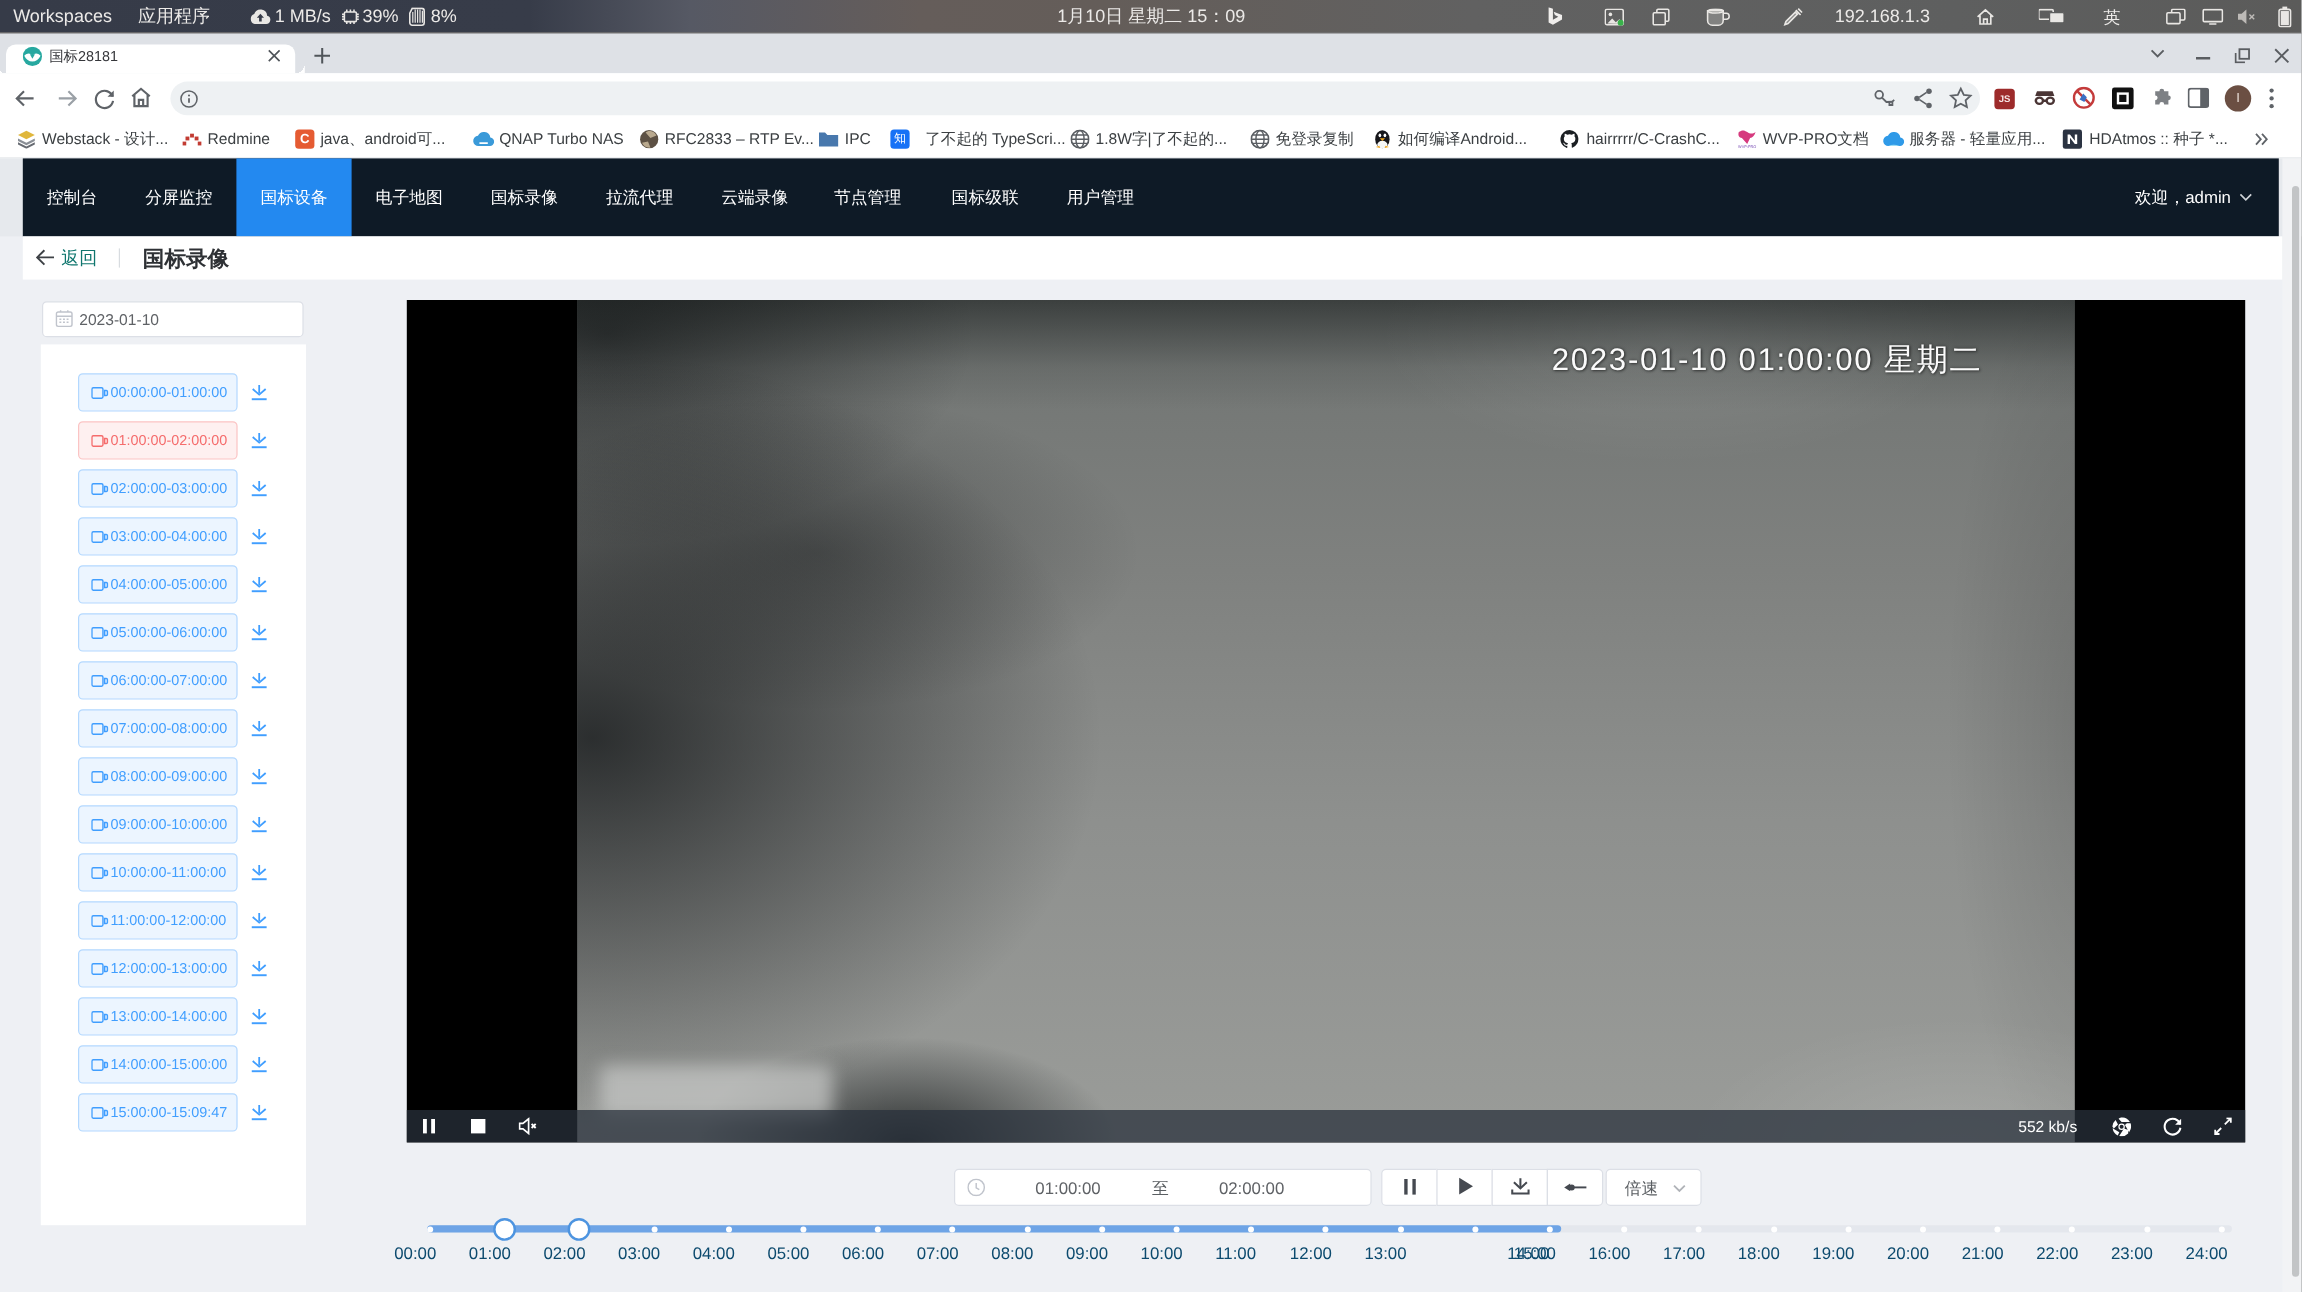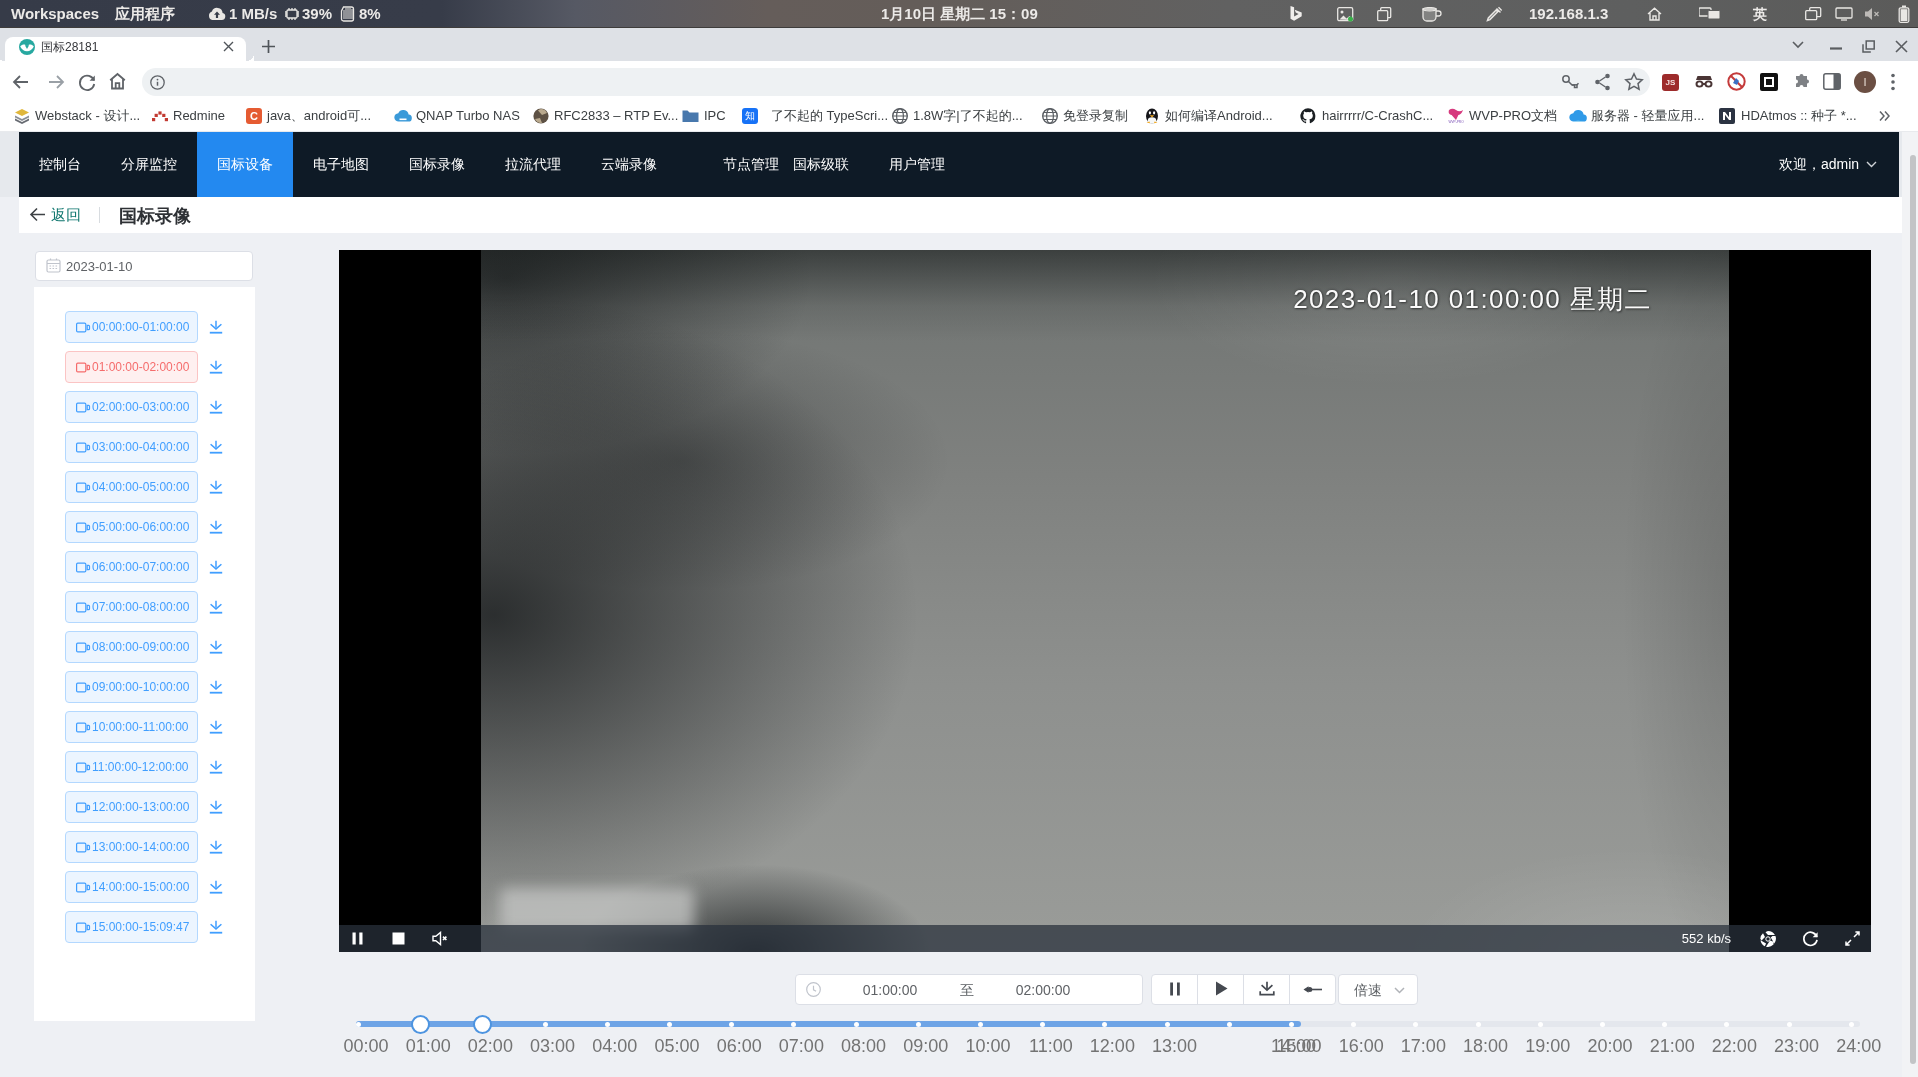--- a/index.html
+++ b/index.html
@@ -1,20 +1,20 @@
 <!DOCTYPE html>
 <html><head>
 <meta charset="utf-8">
 <style>
 *{margin:0;padding:0;box-sizing:border-box}
 html,body{width:1918px;height:1077px;overflow:hidden;font-family:"Liberation Sans",sans-serif;}
 .ab{position:absolute}
 #stage{position:relative;width:1918px;height:1077px;background:#eef0f4;overflow:hidden}
 
-#deskbar{left:0;top:0;width:1918px;height:28px;background:linear-gradient(90deg,#363b48 0%,#373c49 23%,#565964 30%,#655d5a 40%,#645d59 48%,#616161 64%,#5e5f5f 85%,#5b5b5a 100%);border-bottom:1px solid #3e3c3b;color:#eceae8;font-size:15px;font-weight:bold}
+#deskbar{left:0;top:0;width:1918px;height:28px;background:linear-gradient(90deg,#363b48 0%,#373c49 23%,#565964 30%,#655d5a 40%,#645d59 48%,#616161 64%,#5e5f5f 85%,#5b5b5a 100%);border-bottom:1px solid #3e3c3b;color:#eceae8;font-size:15px;font-weight:normal}
 .dtxt{top:0;height:28px;line-height:28px;white-space:nowrap}
 
 #tabstrip{left:0;top:28px;width:1918px;height:33px;background:#dee1e6}
 #tab{left:5px;top:37px;width:241px;height:24px;background:#fff;border-radius:8px 8px 0 0}
 #tab:before,#tab:after{content:"";position:absolute;bottom:0;width:8px;height:8px;background:radial-gradient(circle at 0 0,transparent 8px,#fff 8px)}
 #tab:before{left:-8px;transform:scaleX(-1)}
 #tab:after{right:-8px}
 #toolbar{left:0;top:61px;width:1918px;height:39px;background:#fff}
 #urlbar{left:142px;top:68px;width:1508px;height:28px;background:#eef1f3;border-radius:14px}
 #bookbar{left:0;top:100px;width:1918px;height:32px;background:#fff;border-bottom:1px solid #e8eaed}
@@ -47,21 +47,21 @@
 #osd{top:282px;right:266px;color:#fbfbfb;font-size:26px;letter-spacing:1.4px;white-space:nowrap;text-shadow:0 0 3px rgba(0,0,0,0.45),1px 1px 2px rgba(0,0,0,0.4)}
 #ctrlbar{left:339px;top:925px;width:1532px;height:27px;background:rgba(40,48,60,0.74);color:#fff}
 
 .pbox{top:974px;height:31px;background:#fff;border:1px solid #dcdfe6;border-radius:4px;color:#606266;font-size:14px}
 .pbtn{top:974px;height:31px;background:#fff;border:1px solid #dcdfe6}
 
 #trackbg{left:356px;top:1021px;width:1504px;height:6px;background:#e4e7ed;border-radius:3px}
 #trackfill{left:356px;top:1021px;width:945px;height:6px;background:#6ea4e6;border-radius:3px}
 .tdot{top:1021.5px;width:5px;height:5px;border-radius:50%;background:#fff}
 .thandle{top:1014.5px;width:19px;height:19px;border-radius:50%;background:#fff;border:2.5px solid #4d94e0}
-.tlab{top:1036px;width:60px;text-align:right;font-size:18px;color:#737373}
+.tlab{top:1036px;width:60px;text-align:left;font-size:14px;color:#0c4a6e}
 
 #sbtrack{left:1902px;top:132px;width:16px;height:945px;background:#f2f3f5}
 #sbthumb{left:1910px;top:155px;width:6px;height:909px;background:#c2c4c6;border-radius:3px}
 </style>
 </head>
 <body>
 <div id="stage">
   <div id="deskbar" class="ab">
     <span class="ab dtxt" style="left:11px">Workspaces</span>
     <span class="ab dtxt" style="left:115px">应用程序</span>
@@ -325,21 +325,21 @@
   <div class="ab" style="left:1899px;top:132px;width:19px;height:65px;background:#e6e9ed"></div>
   <div id="nav" class="ab"></div>
   <div id="navactive" class="ab"></div>
   <span class="ab navitem" style="left:19px;width:82px">控制台</span>
   <span class="ab navitem" style="left:101px;width:96px">分屏监控</span>
   <span class="ab navitem" style="left:197px;width:96px">国标设备</span>
   <span class="ab navitem" style="left:293px;width:96px">电子地图</span>
   <span class="ab navitem" style="left:389px;width:96px">国标录像</span>
   <span class="ab navitem" style="left:485px;width:96px">拉流代理</span>
   <span class="ab navitem" style="left:581px;width:96px">云端录像</span>
-  <span class="ab navitem" style="left:703px;width:96px">节点管理</span>
+  <span class="ab navitem" style="left:675px;width:96px">节点管理</span>
   <span class="ab navitem" style="left:773px;width:96px">国标级联</span>
   <span class="ab navitem" style="left:869px;width:96px">用户管理</span>
   <span class="ab navitem" style="left:1779px;white-space:nowrap">欢迎，admin</span>
   <svg class="ab" style="left:1866px;top:161px" width="11" height="7" viewBox="0 0 11 7">
       <path fill="none" stroke="#cfd3d7" stroke-width="1.4" d="M1 1l4.5 4.5L10 1"></path>
     </svg>
   <div id="crumb" class="ab"></div>
   <svg class="ab" style="left:29px;top:207px" width="17" height="15" viewBox="0 0 17 15">
       <path fill="none" stroke="#3e4246" stroke-width="1.6" d="M16 7.5H2m6-6L2 7.5l6 6"></path>
     </svg>

